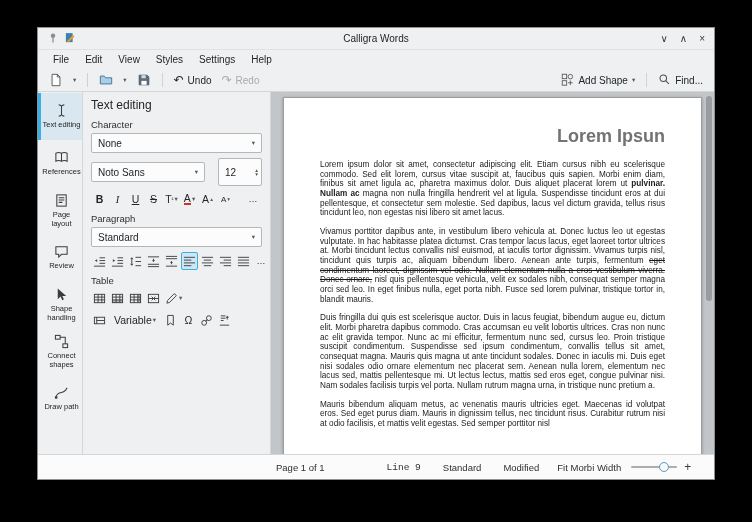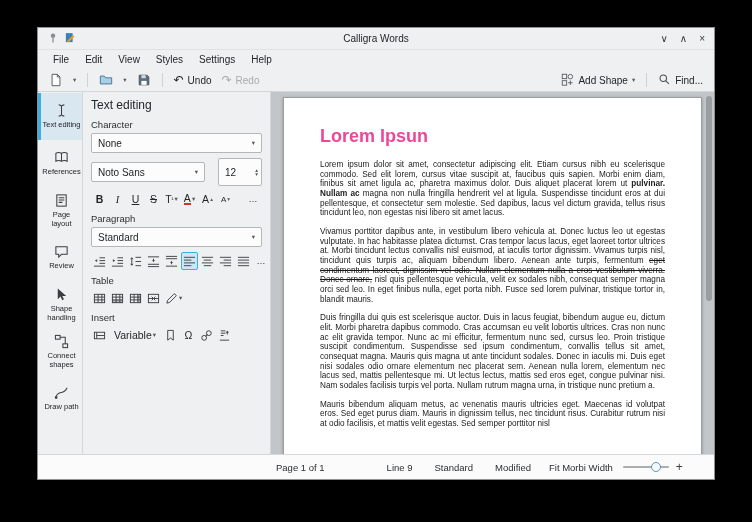--- a/index.html
+++ b/index.html
@@ -81,33 +81,33 @@
   .tinymark { font-size:5.5px; margin-left:1px; color:#55595c; }
   .more-btn { margin-left:auto; font-size:9px; letter-spacing:1px; }
   .mi { display:block; color:#3a3d40; }
   
   .canvas { flex:1; background:#c3c6c8; position:relative; overflow:hidden; }
   .page {
     position:absolute; left:12px; top:5px; width:419px; height:760px;
     background:#fff; border:1px solid #9b9da0; box-shadow:0 1px 3px rgba(0,0,0,.28);
     padding:28px 36px;
   }
-  .doc-title { text-align:left; font-size:18px; font-weight:bold; color:#ec4899; margin-bottom:13px; }
+  .doc-title { text-align:right; font-size:18px; font-weight:bold; color:#737373; margin-bottom:13px; }
   .doc-para { font-size:8.2px; line-height:1.18; text-align:justify; color:#1b1b1b; margin-bottom:9px; }
   .run-bold { font-weight:bold; }
   .run-strike { text-decoration:line-through; }
   .vscroll { position:absolute; top:2px; bottom:2px; right:2px; width:8px; }
   .vscroll-handle { position:absolute; top:2px; right:0; width:6px; height:205px; background:#9a9da0; border-radius:3px; }
   
   .statusbar {
     height:25px; flex:0 0 25px; background:#fbfbfc; border-top:1px solid #d4d6d7;
     display:flex; align-items:center; font-size:9.5px; color:#2c2f31; padding:0 10px;
   }
   .sb-page { margin-left:228px; }
-  .sb-line { margin-left:62px; }
+  .sb-line { margin-left:62px;font-family:Liberation Mono, monospace; }
   .sb-style { margin-left:22px; }
   .sb-modified { margin-left:22px; }
   .sb-zoommode { margin-left:18px; }
   .zoom-slider { margin-left:10px; width:46px; height:12px; position:relative; }
   .zoom-track { position:absolute; left:0; right:0; top:5px; height:2px; background:#abadaf; border-radius:1px; }
   .zoom-handle {
     position:absolute; left:28px; top:1px; width:10px; height:10px; border-radius:50%;
     background:#f4f9fc; border:1px solid #5e99b5;
   }
   .zoom-plus { margin-left:7px; font-size:12px; color:#3a3d40; line-height:1; }
@@ -439,21 +439,20 @@
             </svg>
         </span>
         <span class="btn">
           <svg class="mi" width="13" height="13" viewBox="0 0 14 14">
               <path d="M2 12l.8-3 6.7-6.7a1 1 0 0 1 1.4 0l.8.8a1 1 0 0 1 0 1.4L5 11.2z" fill="none" stroke="currentColor"></path>
             </svg>
           <span class="chev">▾</span>
         </span>
       </div>
 
-      <div class="section-label">Insert</div>
       <div class="btnrow">
         <span class="btn">
           <svg class="mi" width="13" height="13" viewBox="0 0 14 14">
               <g fill="none" stroke="currentColor">
                 <rect x="1.5" y="3.5" width="11" height="7"></rect>
                 <path d="M4 3.5v7M4 7h8"></path>
               </g>
             </svg>
         </span>
         <span class="btn" style="padding:0 4px;">

